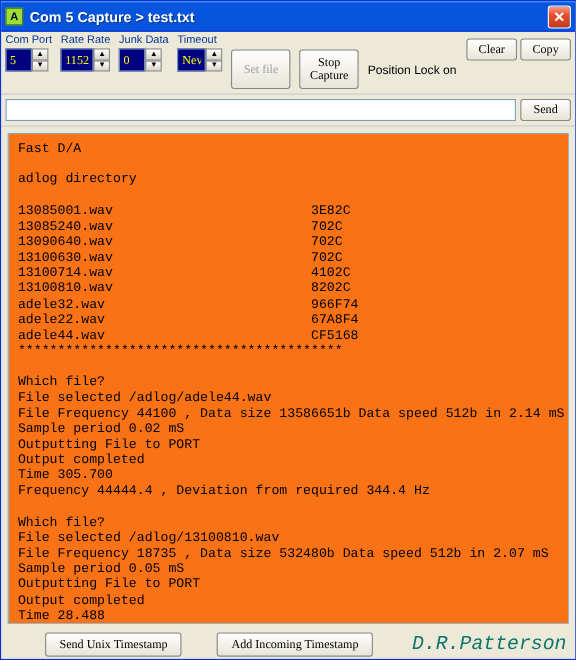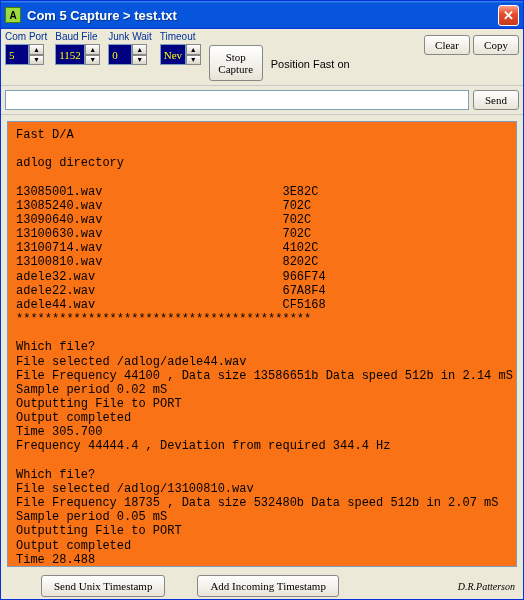--- a/index.html
+++ b/index.html
@@ -123,23 +123,23 @@
   .bottombar {
     display:flex;
     align-items:center;
     padding: 2px 8px 19px 40px;
     gap: 32px;
   }
   .bottombar .btn { height:22px; padding: 2px 12px;}
   .signature {
     margin-left:auto;
     font-style: italic;
-    font-family: Liberation Serif, serif;
-    font-size: 10px;
-    color:#000000;
+    font-family: Liberation Mono, monospace;
+    font-size: 18px;
+    color:#0f766e;
   }
 </style>
 </head>
 <body>
 
 <div class="titlebar">
   <div class="appicon">A</div>
   <div class="title">Com  5 Capture &gt; test.txt</div>
   <div class="closebtn">
     <span>✕</span>
@@ -153,58 +153,61 @@
     <div class="spinbox">
       <input style="width: 24px;" value="5">
       <div class="spinbtns">
         <span>▲</span>
         <span>▼</span>
       </div>
     </div>
   </div>
 
   <div class="ctlgroup">
-    <label>Baud File</label>
+    <label>Rate Rate</label>
     <div class="spinbox">
       <input style="width: 30px;" value="115200">
       <div class="spinbtns">
         <span>▲</span>
         <span>▼</span>
       </div>
     </div>
   </div>
 
   <div class="ctlgroup">
-    <label>Junk Wait</label>
+    <label>Junk Data</label>
     <div class="spinbox">
       <input style="width: 24px;" value="0">
       <div class="spinbtns">
         <span>▲</span>
         <span>▼</span>
       </div>
     </div>
   </div>
 
   <div class="ctlgroup">
     <label>Timeout</label>
     <div class="spinbox">
       <input style="width: 26px;" value="Never">
       <div class="spinbtns">
         <span>▲</span>
         <span>▼</span>
       </div>
     </div>
   </div>
 
+  <div style="padding-top:14px;">
+    <button class="btn tall disabled">Set file</button>
+  </div>
   <div style="padding-top:14px;">
     <button class="btn tall" style="white-space:pre-line">Stop
 Capture</button>
   </div>
 
-  <div class="poslock">Position Fast on</div>
+  <div class="poslock">Position Lock on</div>
 
   <div class="rightbtns">
     <button class="btn">Clear</button>
     <button class="btn">Copy</button>
   </div>
 </div>
 
 <div class="inputrow">
   <input value="" style="">
   <button class="btn">Send</button>

